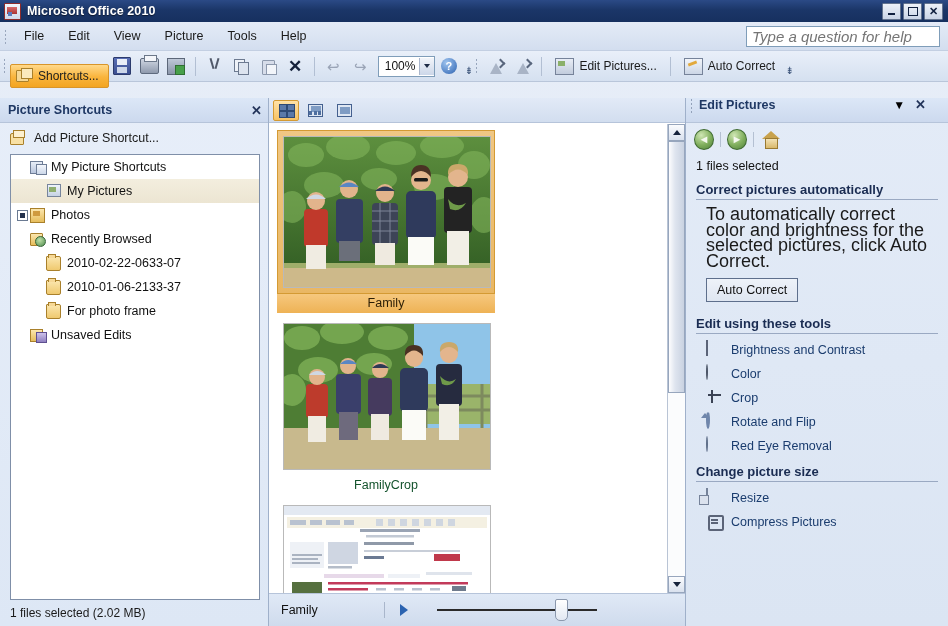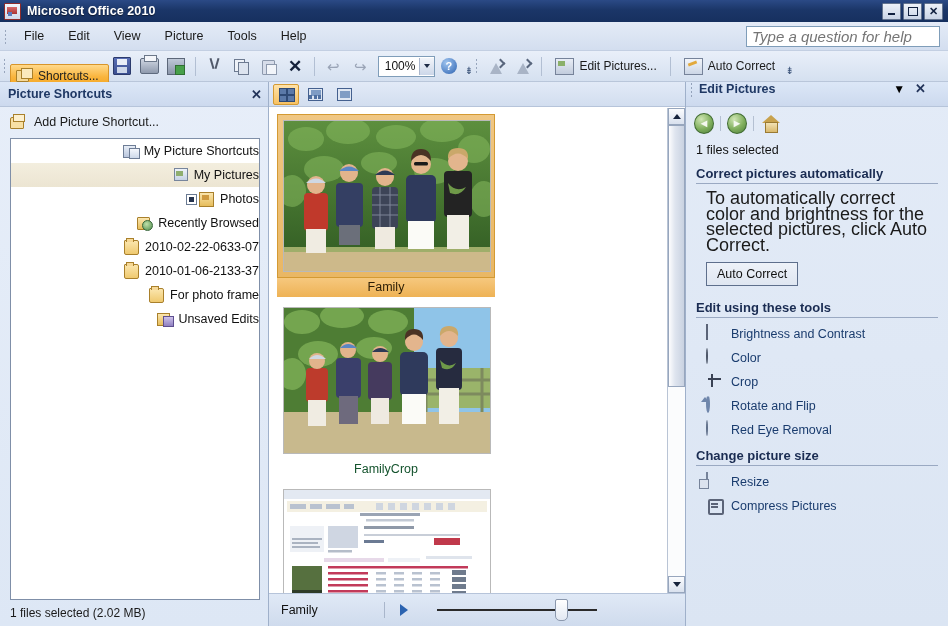--- a/index.html
+++ b/index.html
@@ -127,21 +127,21 @@
   .tb-text-btn{
     display:flex;align-items:center;gap:5px;height:24px;padding:0 7px;
     font-size:12px;color:#1a1a1a;white-space:nowrap;border:1px solid transparent;
   }
   .tb-overflow{
     width:13px;height:20px;display:flex;align-items:flex-end;justify-content:center;
     color:#314a72;font-size:10px;
   }
 
   
-  .body{flex:1;display:flex;min-height:0;position:relative;}
+  .body{flex:1;display:flex;min-height:0;position:relative;margin-top:16px;}
 
   
   .leftpane{
     width:268px;flex:0 0 268px;
     background:linear-gradient(180deg,#e7eef9 0%,#dde7f5 100%);
     display:flex;flex-direction:column;
     border-right:1px solid #9fb0ca;
   }
   .lp-header{
     height:24px;flex:0 0 24px;display:flex;align-items:center;
@@ -155,21 +155,21 @@
     display:flex;align-items:center;gap:7px;
     padding:7px 8px 7px 10px;font-size:12.5px;color:#1a1a1a;
   }
   .tree{
     margin:2px 8px 0 10px;flex:1;
     background:#ffffff;border:1px solid #7f8fa8;
     overflow:hidden;position:relative;
   }
   .tree-row{
     display:flex;align-items:center;height:24px;
-    padding-left:4px;font-size:12.5px;color:#111;white-space:nowrap;justify-content:flex-end;
+    padding-left:4px;font-size:12.5px;color:#111;white-space:nowrap;
   }
   .tree-row.sel{background:linear-gradient(180deg,#f3eede 0%,#ece5d2 100%);}
   .tw{width:15px;flex:0 0 15px;display:flex;align-items:center;justify-content:center;}
   .expander{
     width:9px;height:9px;border:1px solid #6a7a92;background:#fff;
     display:flex;align-items:center;justify-content:center;
   }
   .expander i{width:5px;height:5px;background:#24324d;display:block;}
   .lp-status{
     flex:0 0 26px;display:flex;align-items:center;

